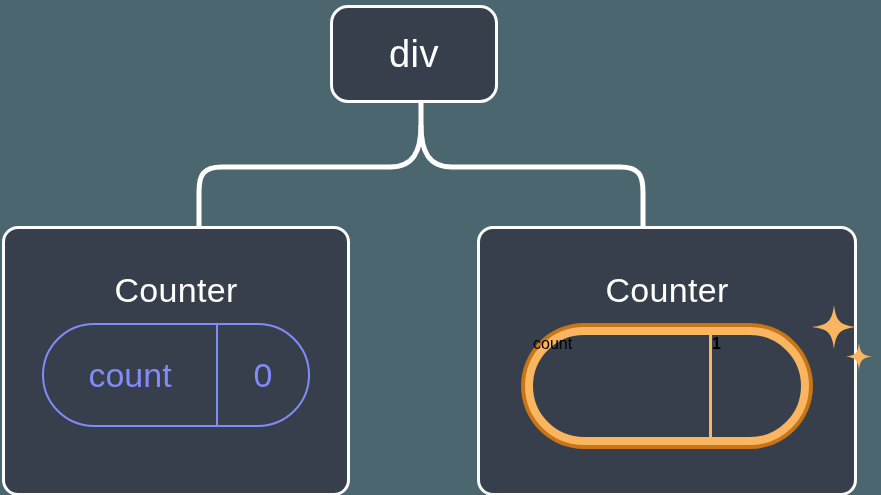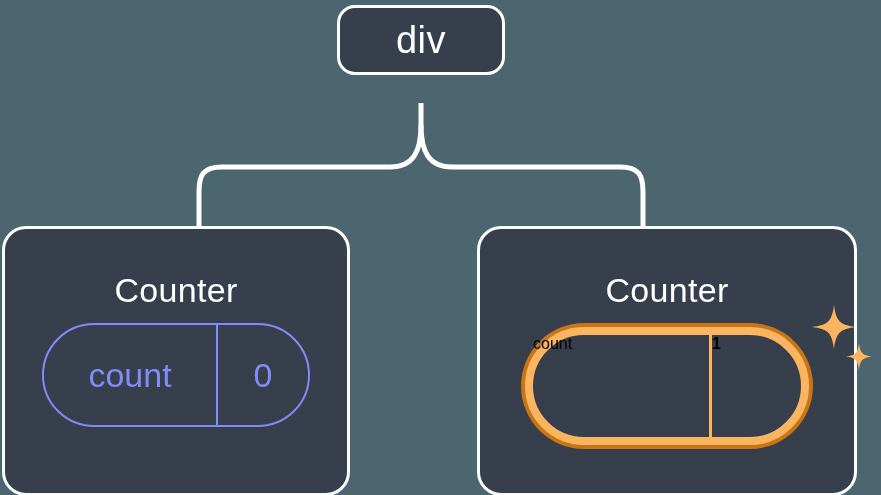--- a/index.html
+++ b/index.html
@@ -30,39 +30,39 @@
   
   .node {
     position: absolute;
     box-sizing: border-box;
     background: #373e4c;
     border: 3px solid #fbfcfd;
     border-radius: 18px;
     z-index: 2;
   }
   .node-root {
-    left: 337px;
+    left: 330px;
     top: 5px;
     width: 168px;
-    height: 70px;
+    height: 98px;
     display: flex;
     align-items: center;
     justify-content: center;
   }
   .node-root .node-title {
     font-size: 38px;
     color: #ffffff;
     letter-spacing: 0.5px;
     line-height: 1;
   }
 
   .node-child {
     top: 226px;
     height: 270px;
-    border-radius: 24px;
+    border-radius: 16px;
     display: flex;
     flex-direction: column;
     align-items: center;
   }
   .node-child.left  { left: 2px;  width: 348px; }
   .node-child.right { left: 477px; width: 380px; }
 
   .node-child .node-title {
     margin-top: 44px;
     font-size: 34px;

